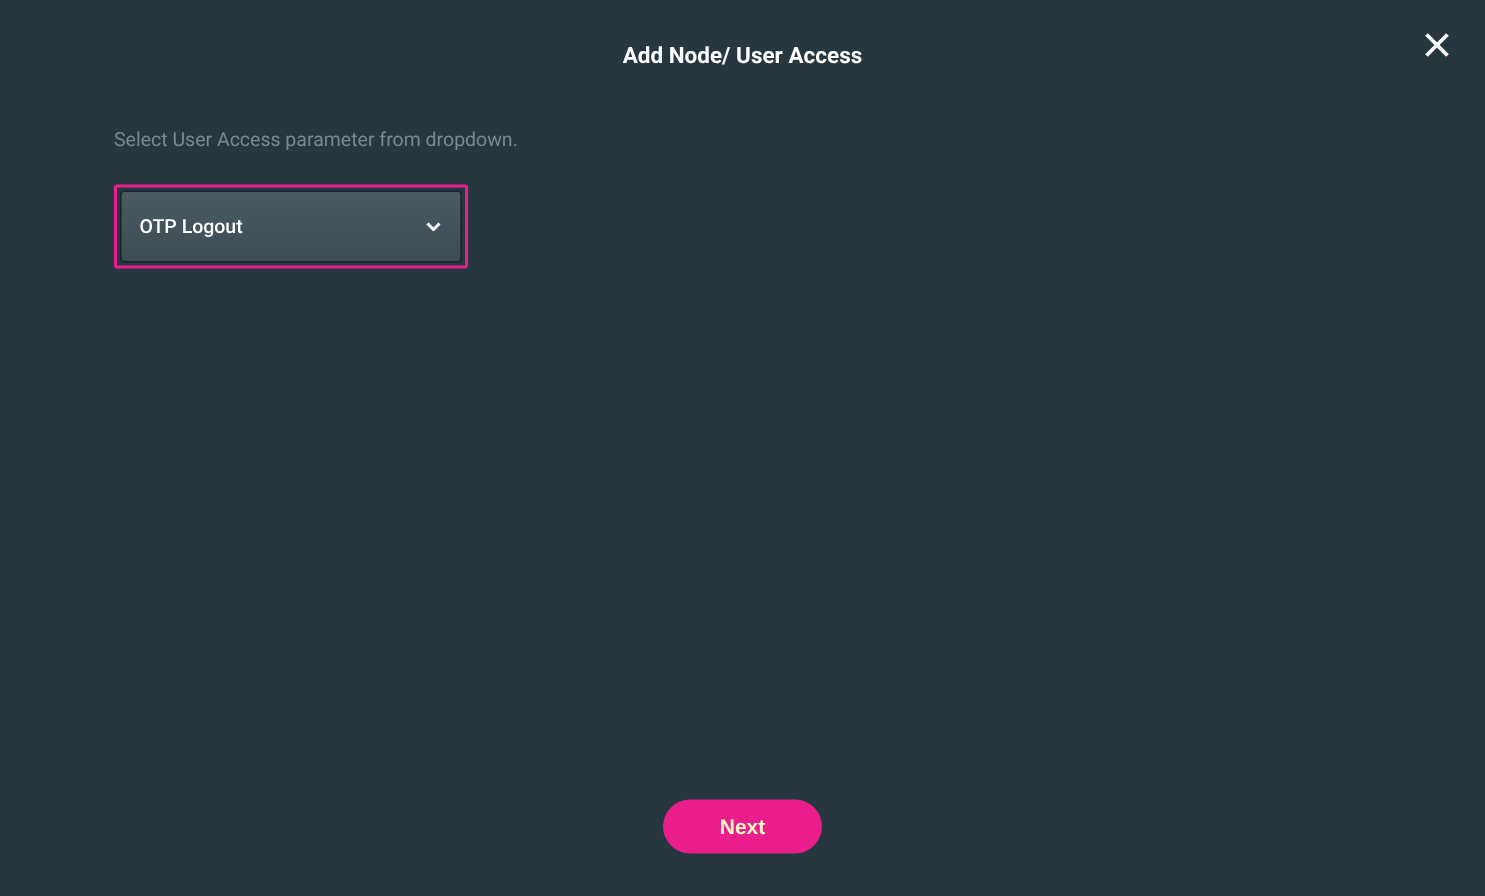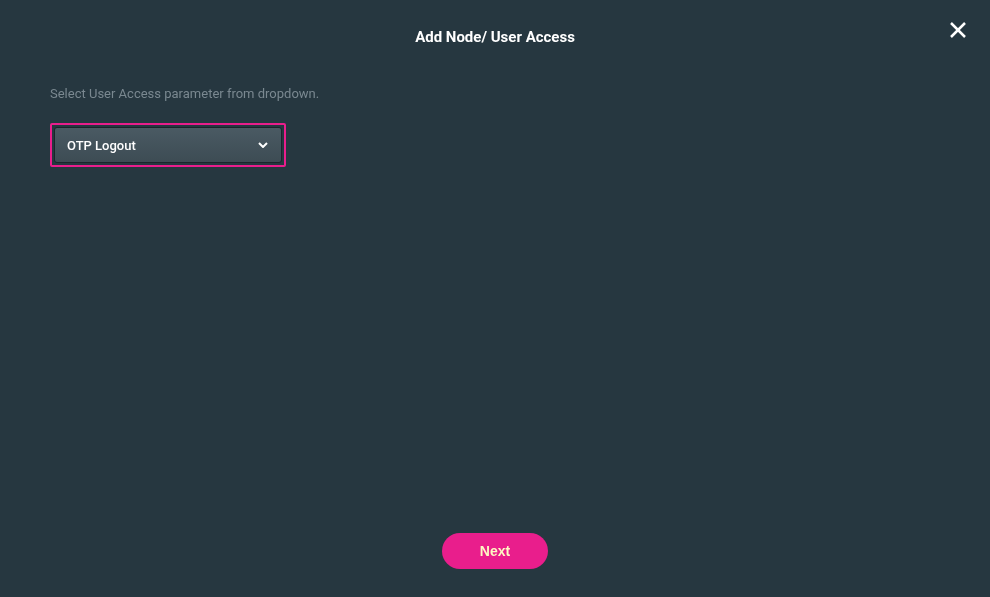--- a/index.html
+++ b/index.html
@@ -39,38 +39,38 @@
       align-items: center;
       justify-content: center;
     }
     .close-btn svg {
       width: 18px;
       height: 18px;
       stroke: #ffffff;
       stroke-width: 2.5;
     }
     .content-area {
-      padding-left: 50px;
+      padding-left: 76px;
       padding-right: 50px;
     }
     .instruction-text {
       color: #7a8890;
       font-size: 13px;
       margin-bottom: 22px;
     }
     .dropdown-wrapper {
       display: inline-block;
       border: 2px solid #e91e8c;
       padding: 2px;
       border-radius: 2px;
     }
     .dropdown {
       position: relative;
       width: 228px;
-      height: 36px;
+      height: 48px;
       background: linear-gradient(to bottom, #4a5a63, #3d4c54);
       border: 1px solid #1a252b;
       border-radius: 3px;
       display: flex;
       align-items: center;
       padding: 0 12px;
       cursor: pointer;
     }
     .dropdown-text {
       color: #ffffff;

